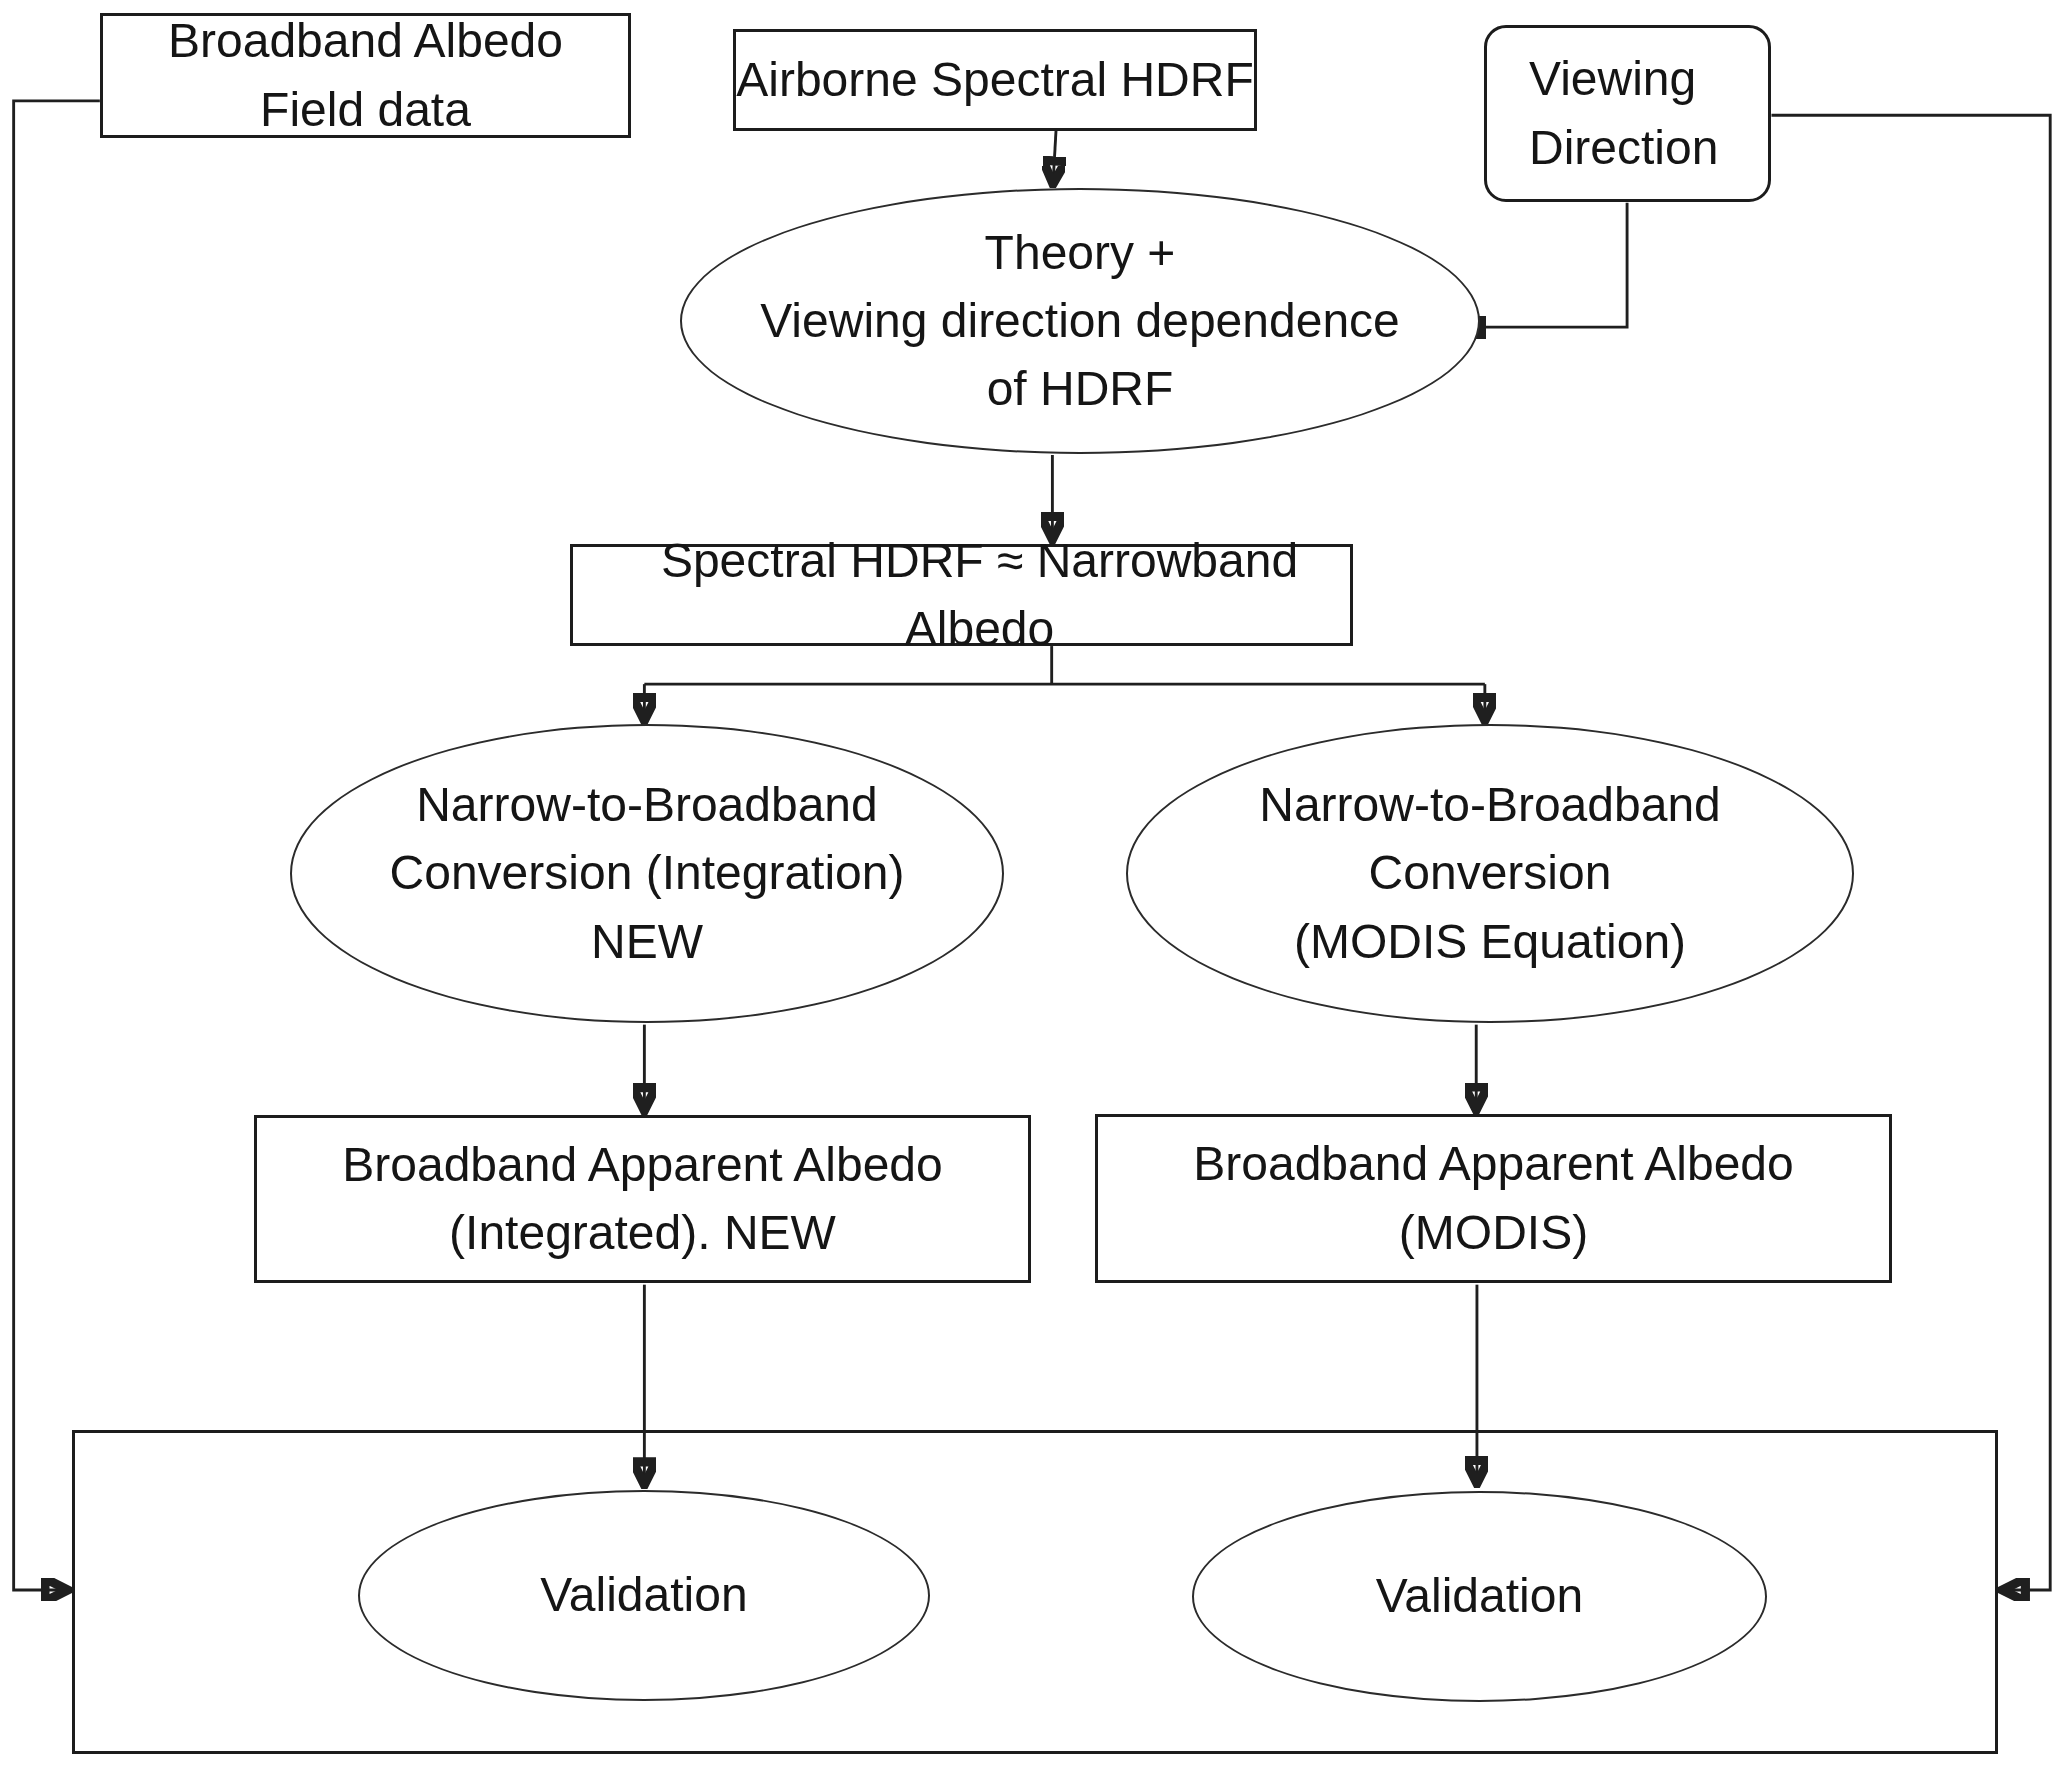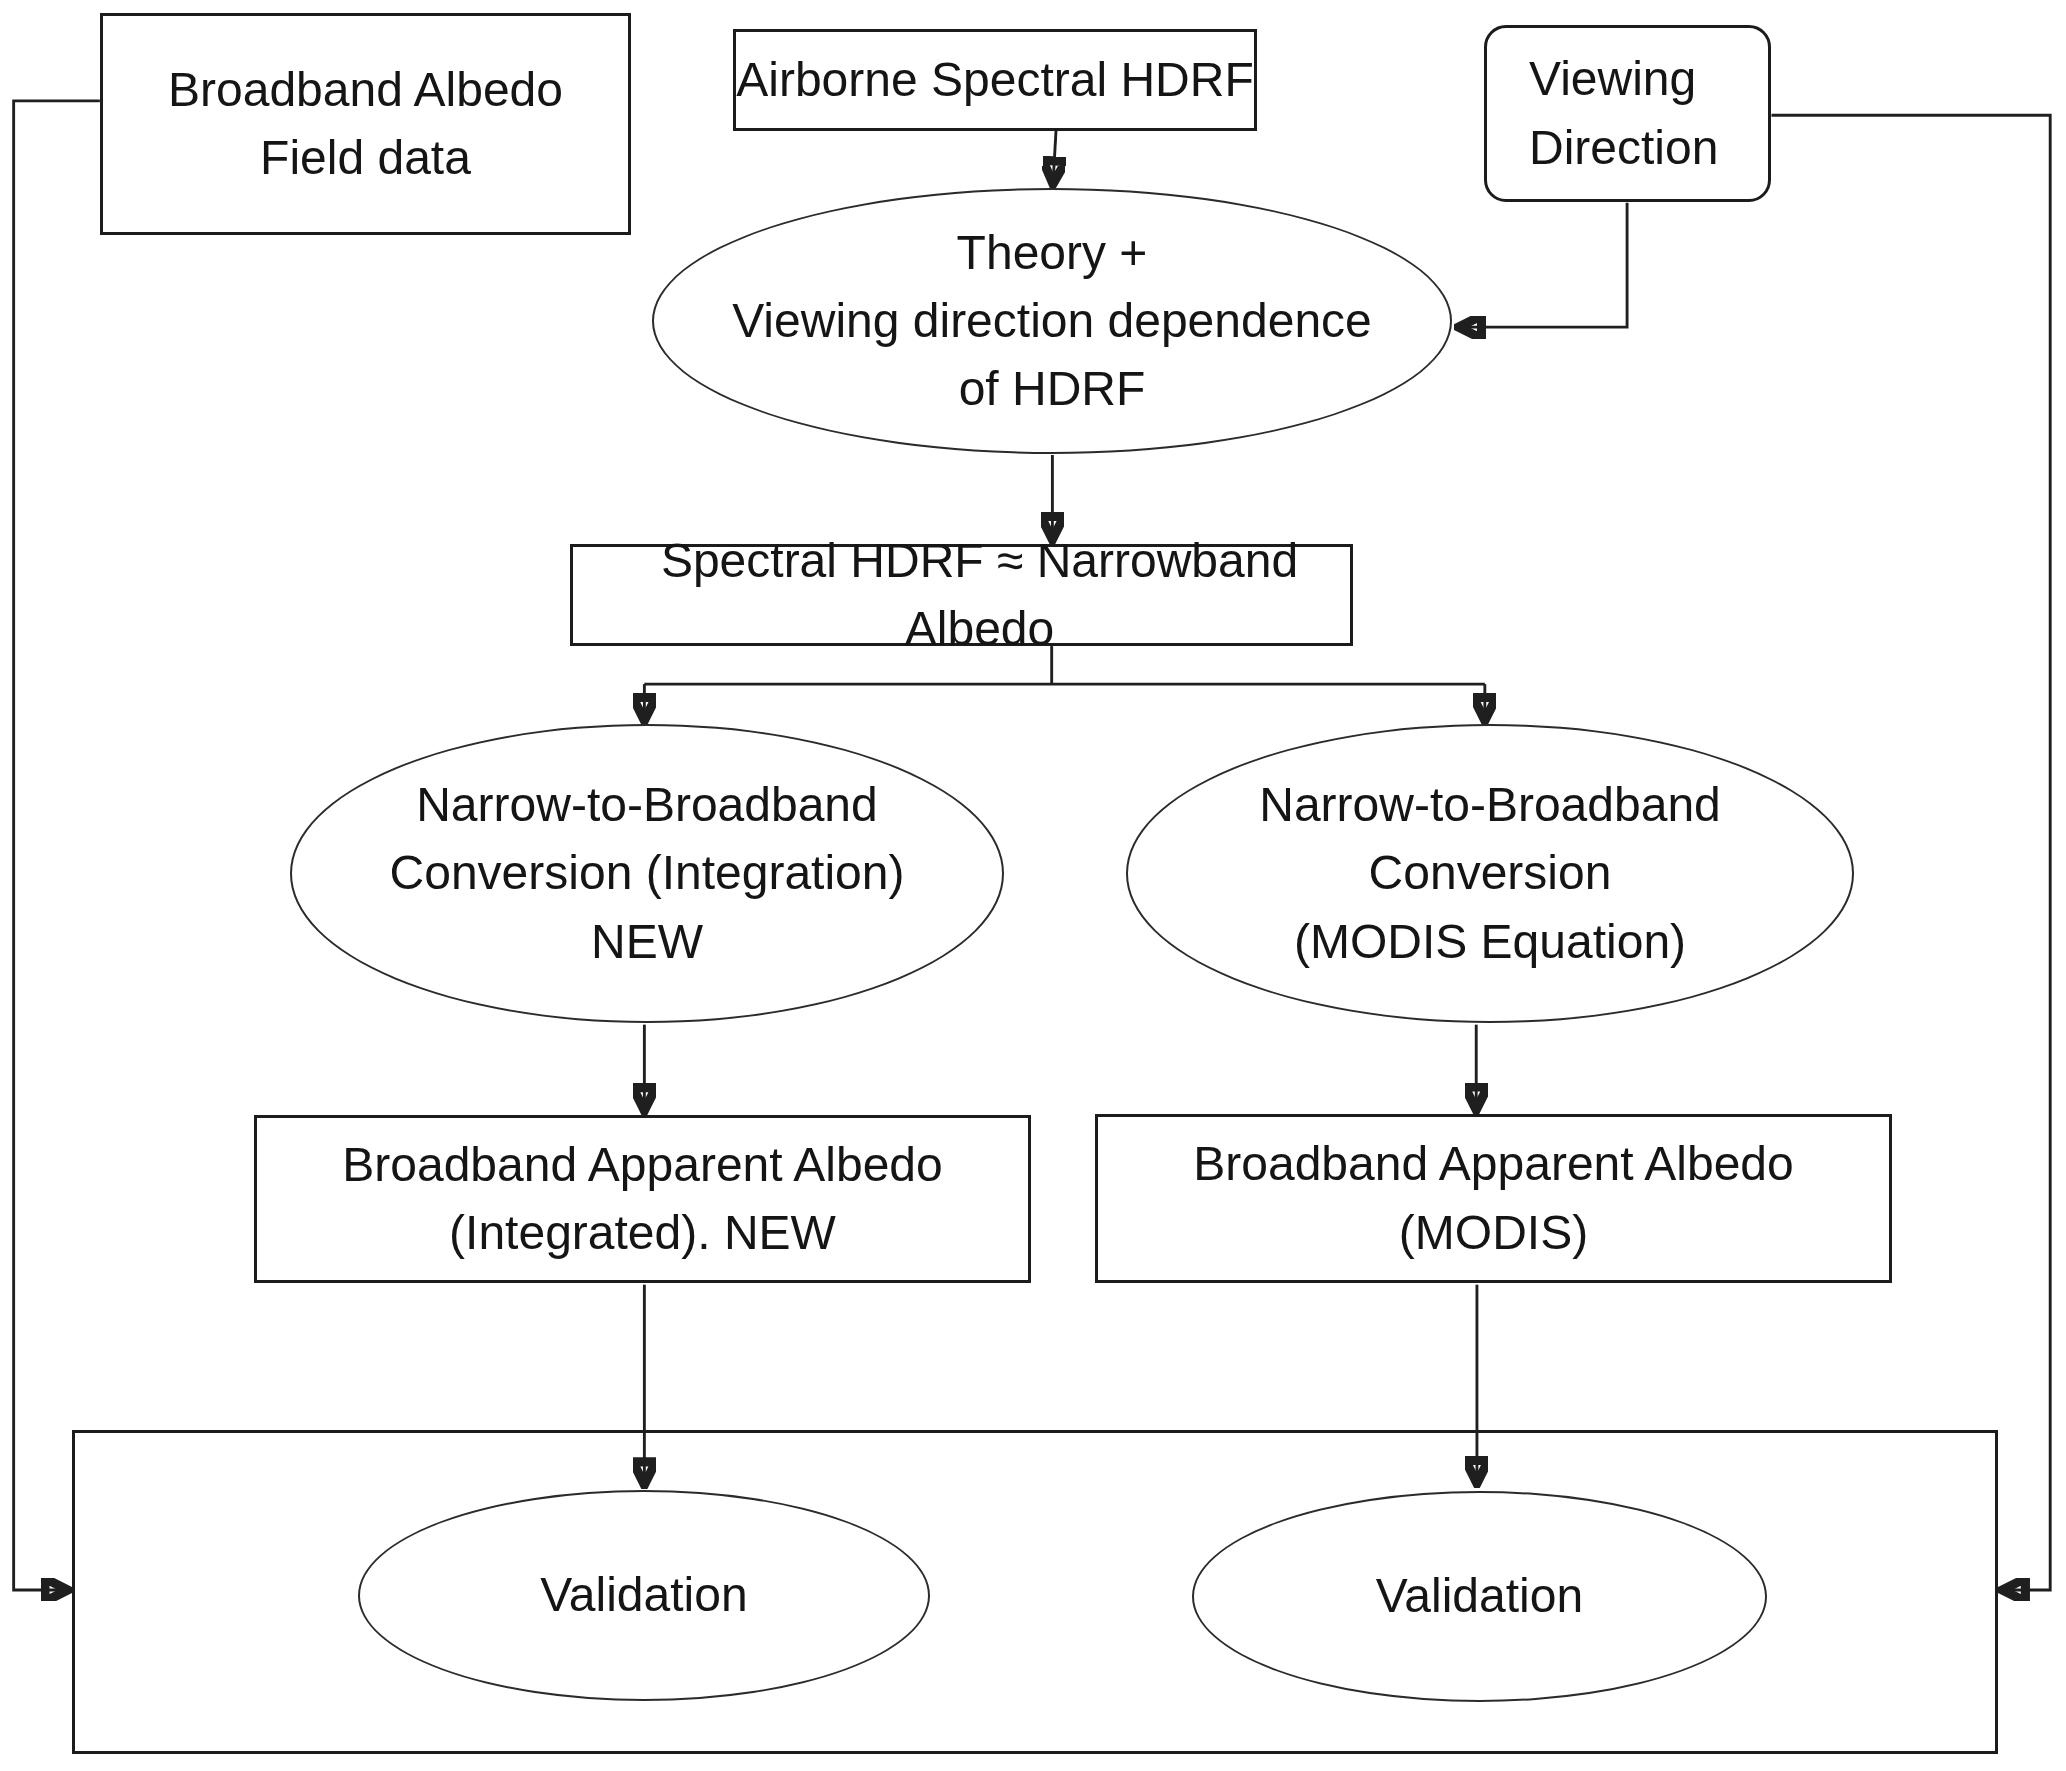--- a/index.html
+++ b/index.html
@@ -85,35 +85,35 @@
     <path d="M 897 952 L 897 1000" marker-end="url(#arr)"></path>
     <path d="M 2067 952 L 2067 1000" marker-end="url(#arr)"></path>
     <path d="M 897 1426 L 897 1543" marker-end="url(#arr)"></path>
     <path d="M 2055 1426 L 2055 1542" marker-end="url(#arr)"></path>
     <path d="M 897 1788 L 897 2064" marker-end="url(#arr)"></path>
     <path d="M 2056 1788 L 2056 2062" marker-end="url(#arr)"></path>
     <path d="M 139 140 L 19 140 L 19 2213 L 92 2213" marker-end="url(#arr)"></path>
     <path d="M 2466 160 L 2854 160 L 2854 2213 L 2790 2213" marker-end="url(#arr)"></path>
   </svg>
 
-  <div class="node rect" style="left:100px; top:13px; width:531px; height:222px;">
+  <div class="node rect" style="left:100px; top:13px; width:531px; height:125px;">
     <span class="label">Broadband Albedo
 Field data</span>
   </div>
 
   <div class="node rect" style="left:733px; top:29px; width:524px; height:102px;">
     <span class="label">Airborne Spectral HDRF</span>
   </div>
 
   <div class="node rect align-left" style="left:1484px; top:25px; width:287px; height:177px;">
     <span class="label">Viewing
 Direction</span>
   </div>
 
-  <div class="node ellipse" style="left:652px; top:188px; width:800px; height:266px;">
+  <div class="node ellipse" style="left:680px; top:188px; width:800px; height:266px;">
     <span class="label">Theory +
 Viewing direction dependence
 of HDRF</span>
   </div>
 
   <div class="node rect" style="left:570px; top:544px; width:783px; height:102px;padding-left:36px;">
     <span class="label">Spectral HDRF ≈ Narrowband Albedo</span>
   </div>
 
   <div class="node ellipse" style="left:290px; top:724px; width:714px; height:299px;">

